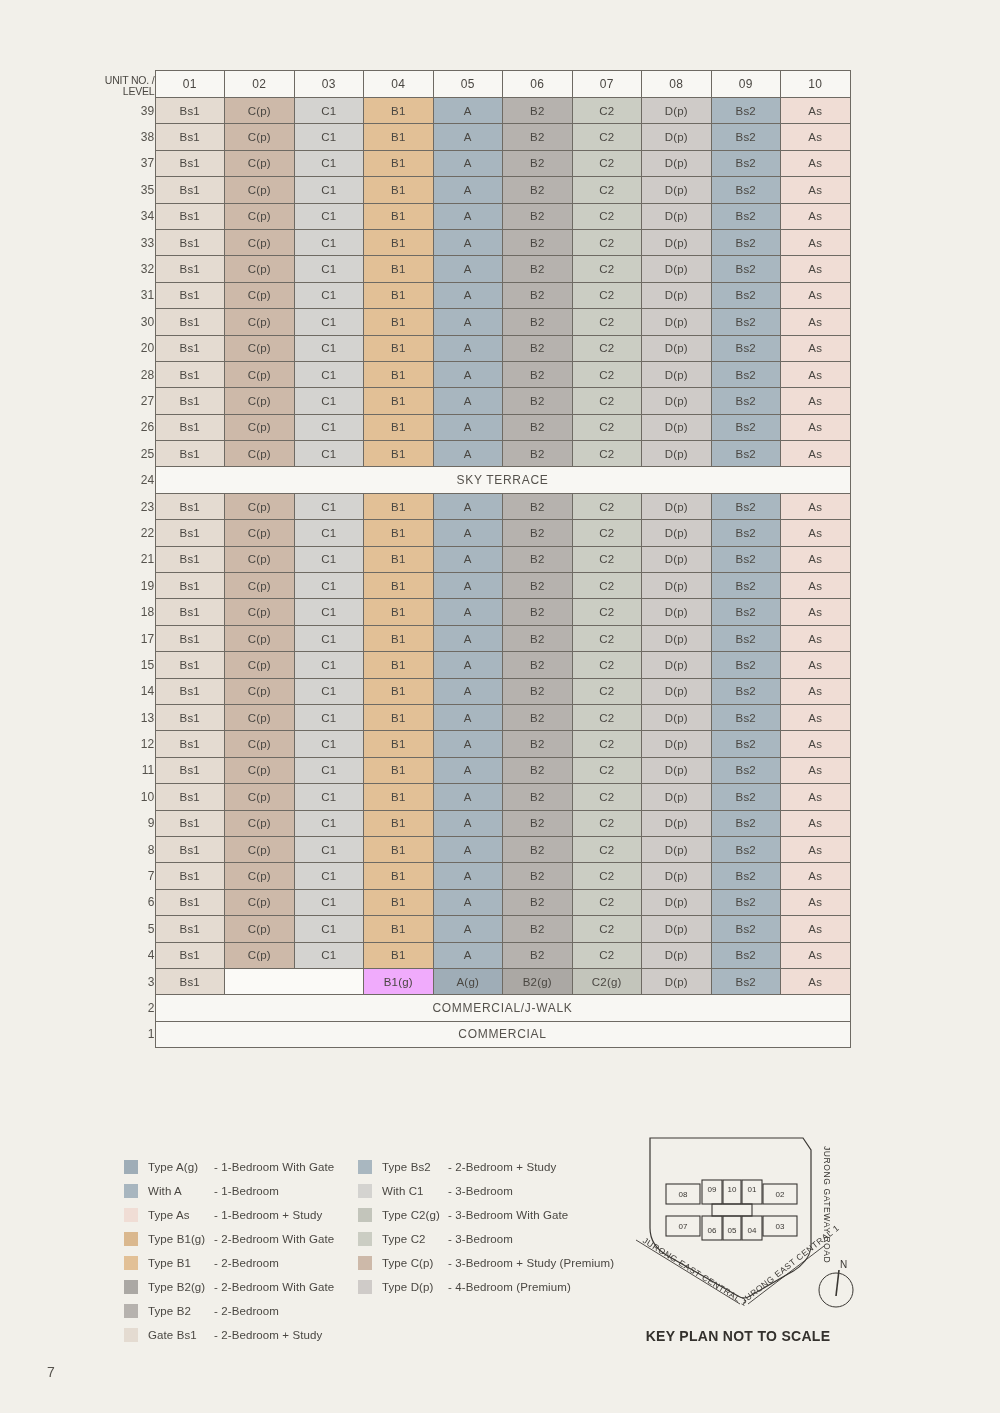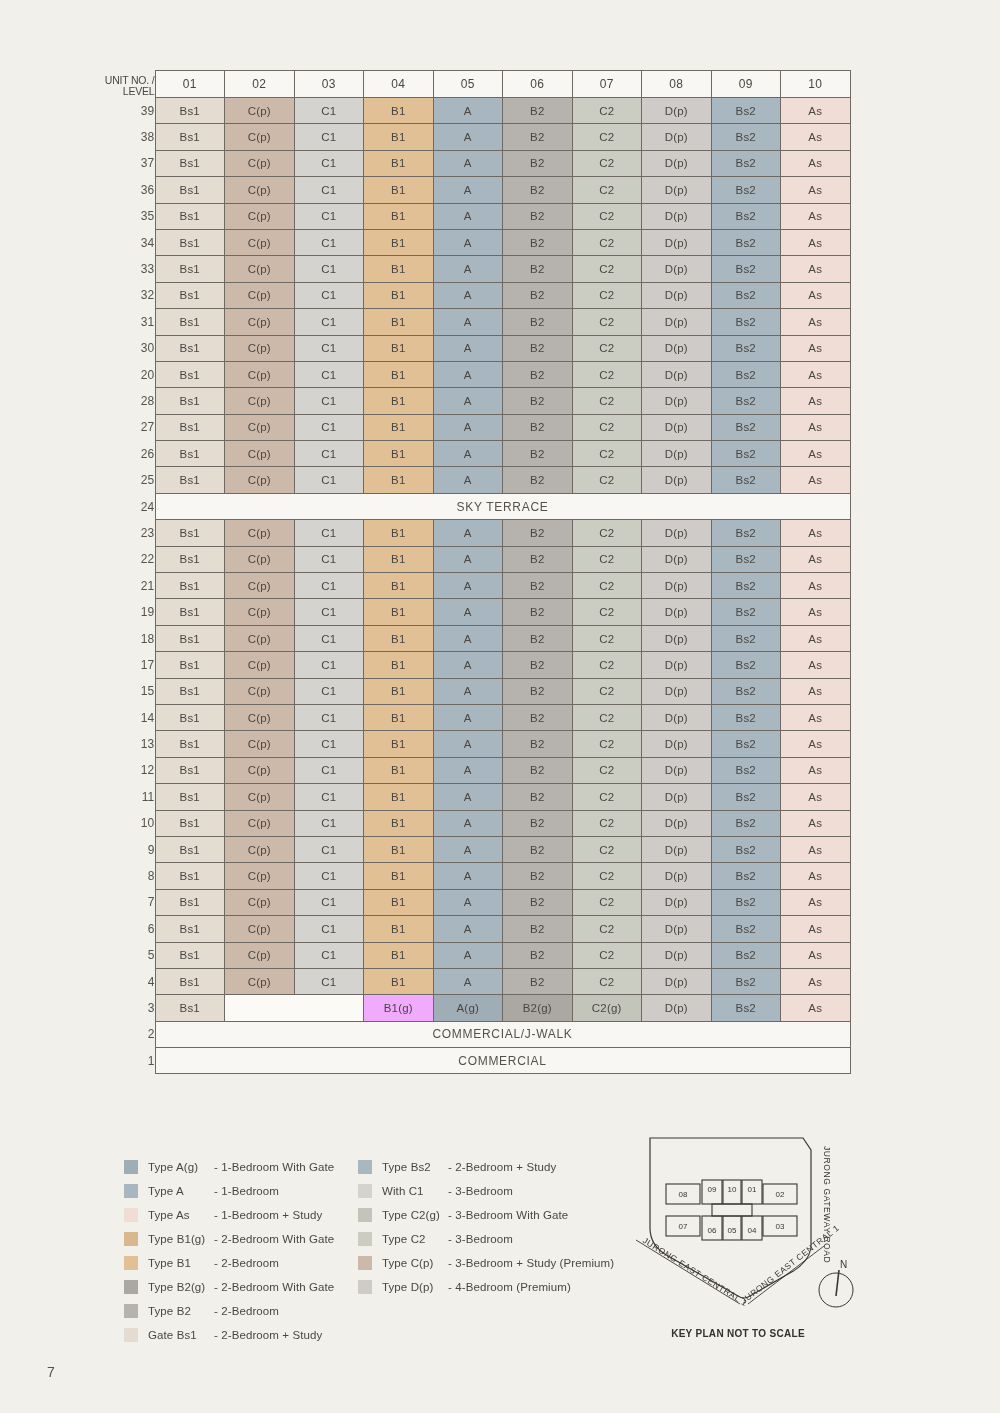--- a/index.html
+++ b/index.html
@@ -141,21 +141,21 @@
     width: 240px;
     height: 230px;
   }
   #keyplan svg { display: block; }
   #keyplan-caption {
     position: absolute;
     left: 0;
     top: 200px;
     width: 220px;
     text-align: center;
-    font-size: 10px;
+    font-size: 14px;
     font-weight: bold;
     letter-spacing: 0.3px;
     color: #34312d;
   }
 
   
   #page-num {
     position: absolute;
     left: 47px;
     top: 1364px;
@@ -233,33 +233,20 @@
           <td class="unit-cell" style="background: rgb(212, 211, 208);">C1</td>
           <td class="unit-cell" style="background: rgb(226, 192, 150);">B1</td>
           <td class="unit-cell" style="background: rgb(168, 182, 191);">A</td>
           <td class="unit-cell" style="background: rgb(182, 178, 174);">B2</td>
           <td class="unit-cell" style="background: rgb(203, 205, 195);">C2</td>
           <td class="unit-cell" style="background: rgb(207, 203, 200);">D(p)</td>
           <td class="unit-cell" style="background: rgb(169, 183, 192);">Bs2</td>
           <td class="unit-cell" style="background: rgb(240, 221, 213);">As</td>
         </tr>
         <tr>
-          <td class="lvl-cell">36</td>
-          <td class="unit-cell" style="background: rgb(228, 219, 209);">Bs1</td>
-          <td class="unit-cell" style="background: rgb(205, 185, 169);">C(p)</td>
-          <td class="unit-cell" style="background: rgb(212, 211, 208);">C1</td>
-          <td class="unit-cell" style="background: rgb(226, 192, 150);">B1</td>
-          <td class="unit-cell" style="background: rgb(168, 182, 191);">A</td>
-          <td class="unit-cell" style="background: rgb(182, 178, 174);">B2</td>
-          <td class="unit-cell" style="background: rgb(203, 205, 195);">C2</td>
-          <td class="unit-cell" style="background: rgb(207, 203, 200);">D(p)</td>
-          <td class="unit-cell" style="background: rgb(169, 183, 192);">Bs2</td>
-          <td class="unit-cell" style="background: rgb(240, 221, 213);">As</td>
-        </tr>
-        <tr>
           <td class="lvl-cell">35</td>
           <td class="unit-cell" style="background: rgb(228, 219, 209);">Bs1</td>
           <td class="unit-cell" style="background: rgb(205, 185, 169);">C(p)</td>
           <td class="unit-cell" style="background: rgb(212, 211, 208);">C1</td>
           <td class="unit-cell" style="background: rgb(226, 192, 150);">B1</td>
           <td class="unit-cell" style="background: rgb(168, 182, 191);">A</td>
           <td class="unit-cell" style="background: rgb(182, 178, 174);">B2</td>
           <td class="unit-cell" style="background: rgb(203, 205, 195);">C2</td>
           <td class="unit-cell" style="background: rgb(207, 203, 200);">D(p)</td>
           <td class="unit-cell" style="background: rgb(169, 183, 192);">Bs2</td>
@@ -659,21 +646,21 @@
 
 <div id="legend">
   <div class="legend-col left" id="legend-left">
       <div class="legend-row">
         <span class="sw" style="background: rgb(159, 173, 183);"></span>
         <span class="lg-type">Type A(g)</span>
         <span class="lg-desc">- 1-Bedroom With Gate</span>
       </div>
       <div class="legend-row">
         <span class="sw" style="background: rgb(168, 182, 191);"></span>
-        <span class="lg-type">Type A</span>
+        <span class="lg-type">With A</span>
         <span class="lg-desc">- 1-Bedroom</span>
       </div>
       <div class="legend-row">
         <span class="sw" style="background: rgb(240, 221, 213);"></span>
         <span class="lg-type">Type As</span>
         <span class="lg-desc">- 1-Bedroom + Study</span>
       </div>
       <div class="legend-row">
         <span class="sw" style="background: rgb(218, 184, 142);"></span>
         <span class="lg-type">Type B1(g)</span>

